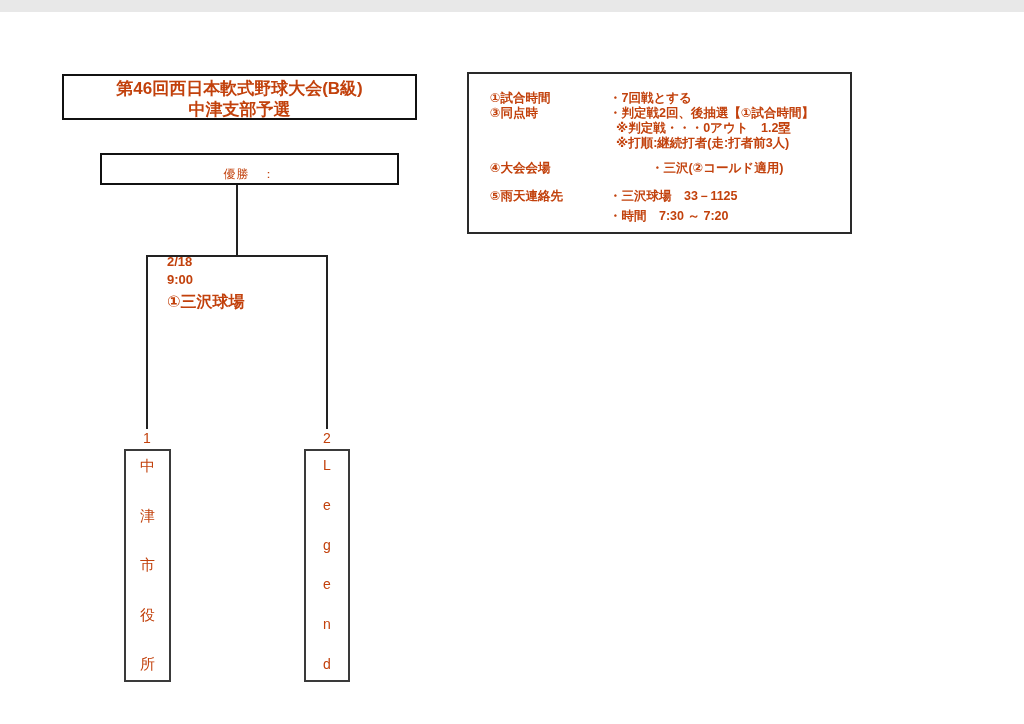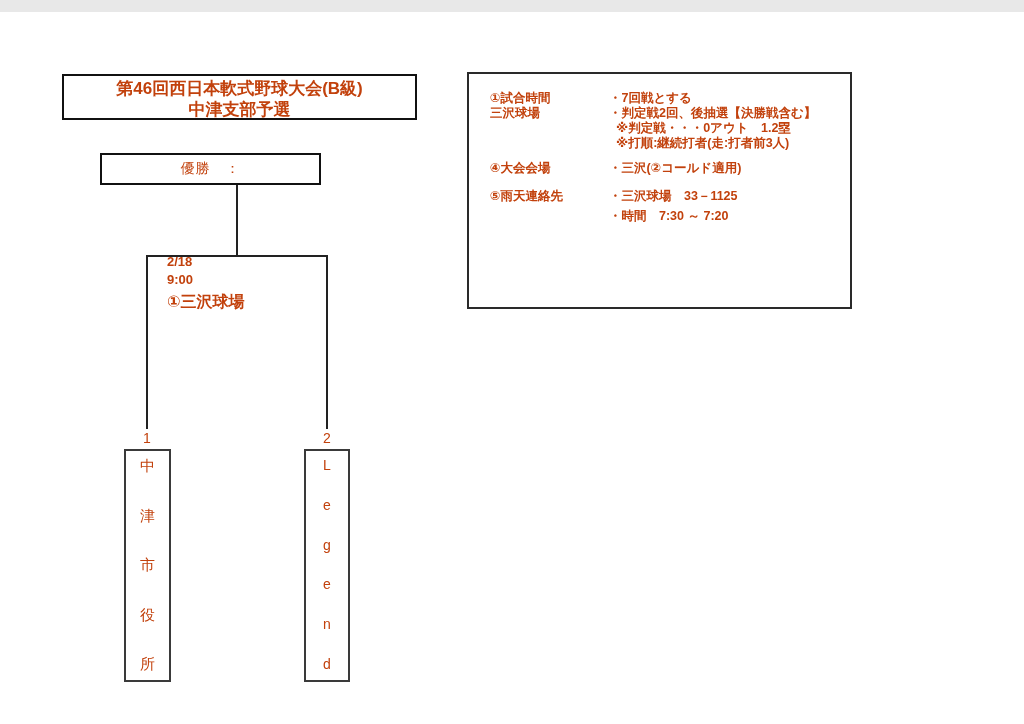--- a/index.html
+++ b/index.html
@@ -8,33 +8,33 @@
     position:relative; width:1024px; height:724px; background:#ffffff;
     font-family:"Liberation Sans","DejaVu Sans",sans-serif; color:#c2410c;
     overflow:hidden; margin:12px auto;
   }
   .title-box {
     position:absolute; left:62px; top:62px; width:355px; height:46px;
     border:2px solid #111; text-align:center; font-weight:bold;
     font-size:17px; line-height:21px; padding-top:2px;
   }
   .winner-box {
-    position:absolute; left:100px; top:141px; width:221px; height:32px;
-    border:2px solid #111; display:flex; align-items:center; justify-content:center;
-    font-size:14px; letter-spacing:1px;
+    position:absolute; left:100px; top:141px; width:299px; height:32px;
+    border:2px solid #111; display:flex; align-items:flex-end; justify-content:center;
+    font-size:12px; letter-spacing:1px;
   }
   .info-box {
-    position:absolute; left:467px; top:60px; width:385px; height:237px;
+    position:absolute; left:467px; top:60px; width:385px; height:162px;
     border:2px solid #2a2a2a; padding:17px 6px 0 21px;
     font-weight:bold; font-size:12.5px;
   }
   .info-row { display:flex; line-height:15px; white-space:nowrap; }
   .info-label { width:119px; flex:none; }
   .info-value.sub { padding-left:7px; }
-  .gap10 { margin-top:10px; }
+  .gap10 { margin-top:10px;gap:42px; }
   .gap13 { margin-top:13px; }
   .gap5  { margin-top:5px; }
   .bline { position:absolute; background:#222; }
   .line-center-v { left:236px; top:173px; width:2px;  height:70px; }
   .line-h        { left:146px; top:243px; width:182px; height:2px; }
   .line-left-v   { left:146px; top:245px; width:2px;  height:172px; }
   .line-right-v  { left:326px; top:245px; width:2px;  height:172px; }
   .match-info {
     position:absolute; left:167px; top:241px; width:140px;
     text-align:left; font-weight:bold; font-size:13px; line-height:17.5px;
@@ -68,22 +68,22 @@
   <div class="winner-box">
     <span>優勝　：</span>
   </div>
 
   <div class="info-box">
     <div class="info-row">
       <span class="info-label">①試合時間</span>
       <span class="info-value">・7回戦とする</span>
     </div>
     <div class="info-row">
-      <span class="info-label">三沢球場</span>
-      <span class="info-value">・判定戦2回、後抽選【決勝戦含む】</span>
+      <span class="info-label">③同点時</span>
+      <span class="info-value">・判定戦2回、後抽選【①試合時間】</span>
     </div>
     <div class="info-row">
       <span class="info-label"></span>
       <span class="info-value sub">※判定戦・・・0アウト　1.2塁</span>
     </div>
     <div class="info-row">
       <span class="info-label"></span>
       <span class="info-value sub">※打順:継続打者(走:打者前3人)</span>
     </div>
     <div class="info-row gap10">

